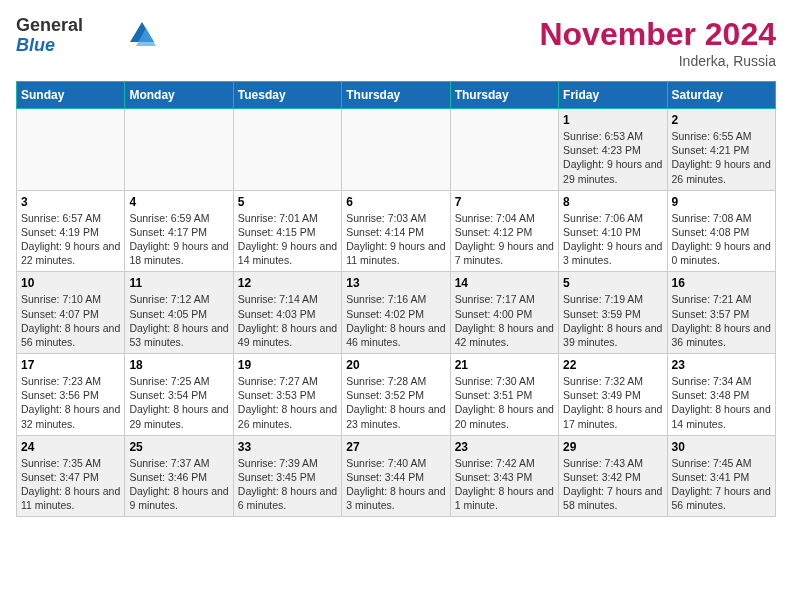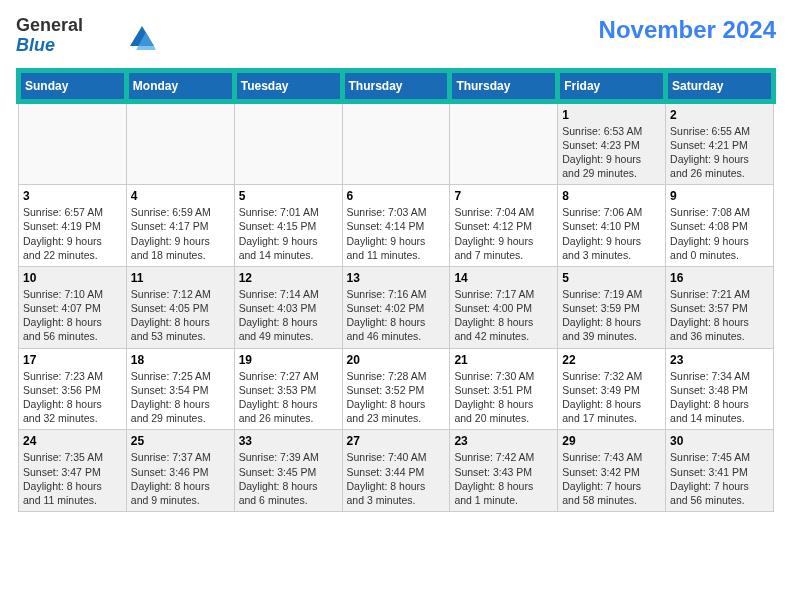--- a/index.html
+++ b/index.html
@@ -11,21 +11,21 @@
       padding: 16px;
     }
     .header {
       display: flex;
       justify-content: space-between;
       align-items: flex-start;
       margin-bottom: 12px;
     }
     .logo {
       display: flex;
-      align-items: flex-end;
+      align-items: center;
       gap: 41px;
     }
     .logo-text {
       display: flex;
       flex-direction: column;
       line-height: 1.1;
     }
     .logo-general {
       font-size: 18px;
       font-weight: bold;
@@ -37,40 +37,40 @@
       color: #1a6bb5;
       font-style: italic;
     }
     .logo-icon {
       margin-left: 4px;
     }
     .title-section {
       text-align: right;
     }
     .month-title {
-      font-size: 24px;
-      font-weight: bold;
-      color: #3b82f6;
+      font-size: 32px;
+      font-weight: bold;
+      color: #be185d;
     }
     .location {
       font-size: 14px;
       color: #555;
     }
     .calendar {
       width: 100%;
       border-collapse: collapse;
       font-size: 11px;
     }
     .calendar th {
       background: #1a6bb5;
       color: white;
       padding: 6px 4px;
       text-align: left;
       font-size: 12px;
-      border: 5px solid #14b8a6;
+      border: 1px solid #14b8a6;
     }
     .calendar td {
       vertical-align: top;
       padding: 4px;
       border: 1px solid #ccc;
       width: calc(100% / 7);
       min-height: 70px;
       background: #fff;
     }
     .calendar td.empty {
@@ -111,20 +111,21 @@
     </div>
     <div class="logo-icon">
       <svg width="28" height="28" viewBox="0 0 28 28">
         <polygon points="14,2 26,22 2,22" fill="#1a6bb5"></polygon>
         <polygon points="18,8 28,26 8,26" fill="#4da6e8" opacity="0.7"></polygon>
       </svg>
     </div>
   </div>
   <div class="title-section">
     <div class="month-title">November 2024</div>
+    <div class="location">Inderka, Russia</div>
   </div>
 </div>
 
 <table class="calendar">
   <thead>
     <tr>
     <th>Sunday</th>
         <th>Monday</th>
         <th>Tuesday</th>
         <th>Thursday</th>

